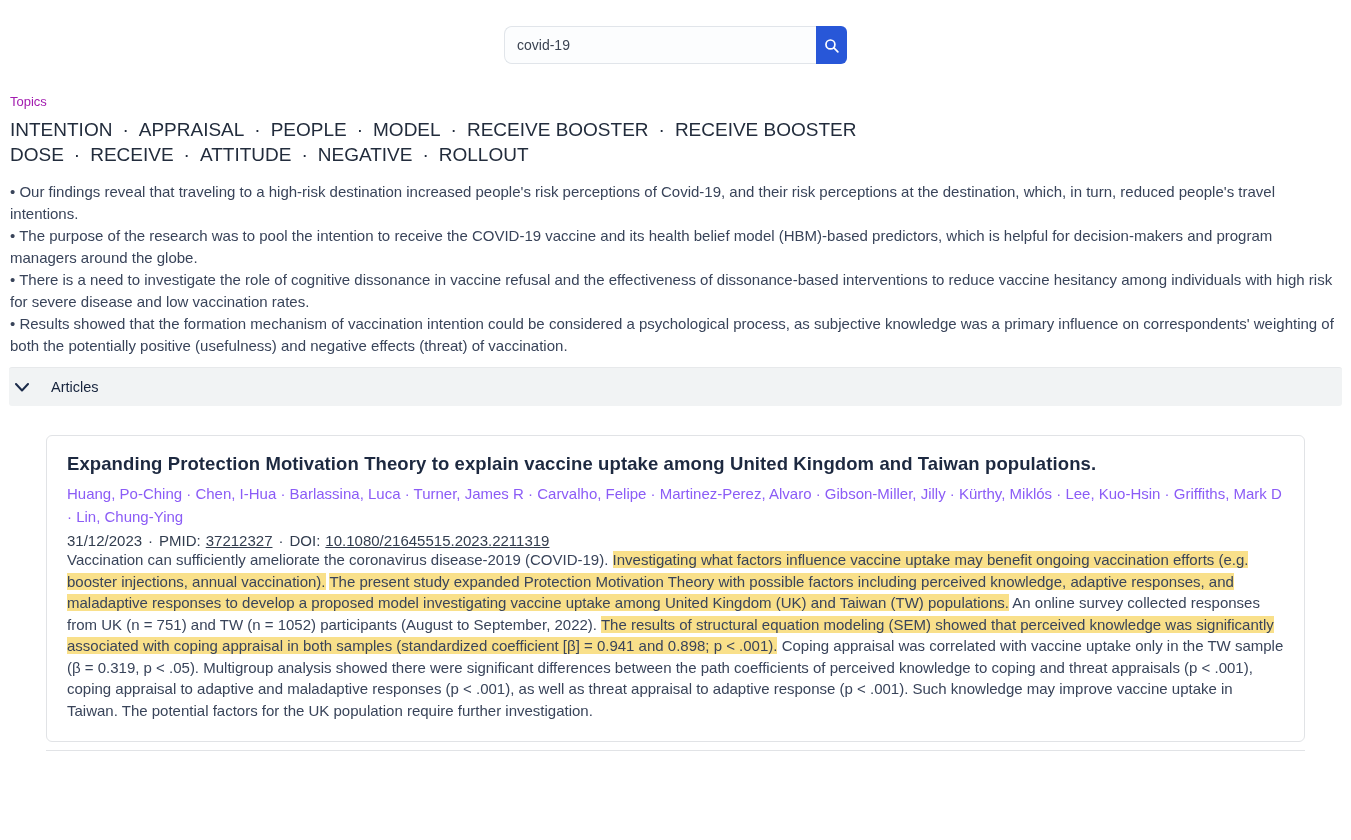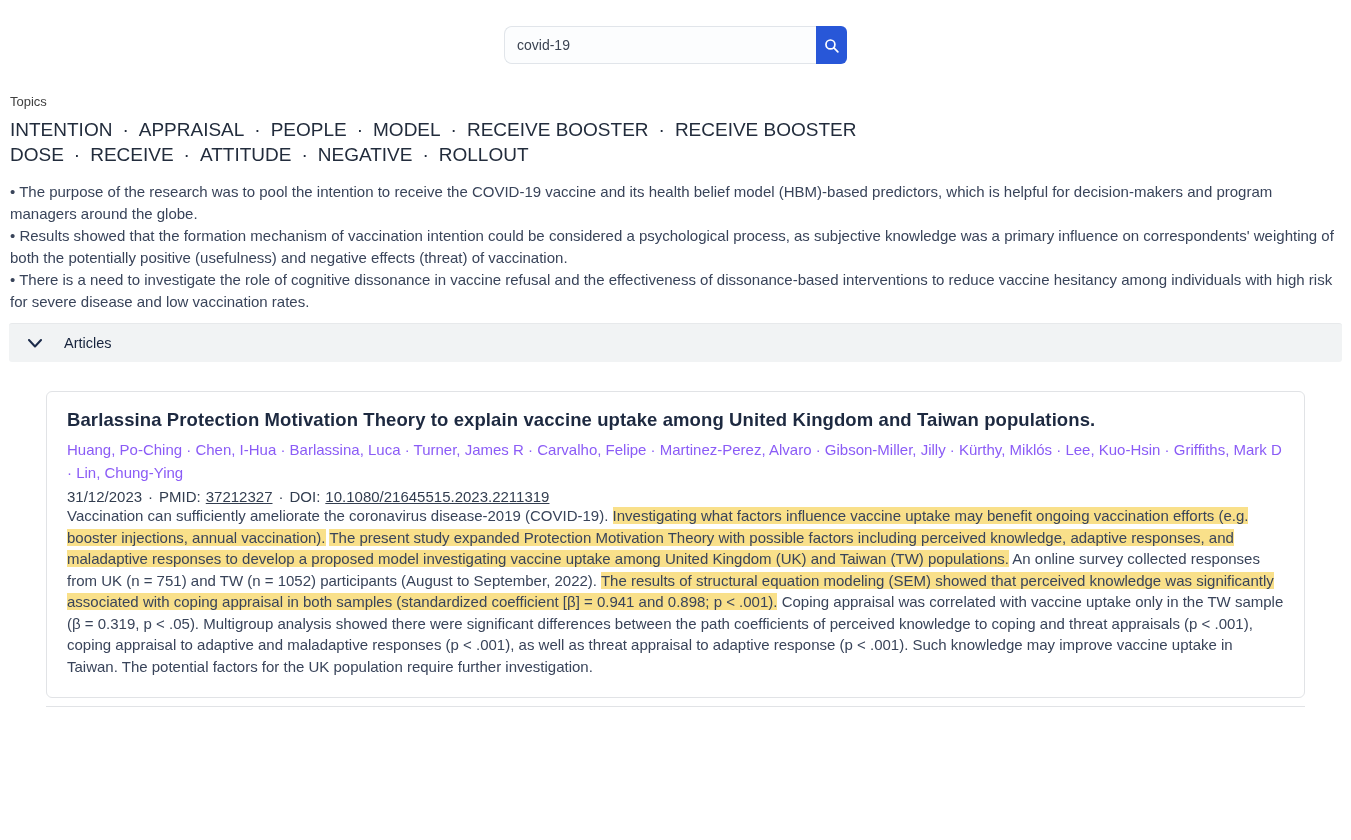--- a/index.html
+++ b/index.html
@@ -27,32 +27,32 @@
   }
   .search-btn{
     width:31px;height:38px;border:none;cursor:pointer;
     background:var(--accent);
     border-radius:0 6px 6px 0;
     display:flex;align-items:center;justify-content:center;
     padding:0;
   }
   
   .topics-section{margin:48px 10px 0 10px;}
-  .section-label{font-size:13px;color:#404040;}
+  .section-label{font-size:13px;color:#a21caf;}
   .topics-row{font-size:19px;color:#222c3c;line-height:25px;margin-top:8px;}
   .topics-row .sep{margin:0 10px;color:#222c3c;}
   
   .summary-section{margin:14px 10px 0 10px;}
   .summary-list{margin-top:4px;}
   .bullet{font-size:15px;line-height:22px;color:#39445a;}
   
   .articles-bar{
     margin:10px 9px 0 9px;height:39px;
     background:#f1f3f4;border-top:1px solid #e7e9eb;border-radius:3px;
-    display:flex;align-items:center;padding-left:19px;cursor:pointer;
+    display:flex;align-items:center;padding-left:6px;cursor:pointer;
   }
   .articles-label{font-size:14.5px;color:#16233c;margin-left:22px;}
   
   .card{
     margin:29px 46px 0 46px;
     border:1px solid #e1e3e6;border-radius:6px;
     padding:17px 20px 20px 20px;
     background:#fff;
   }
   .card-title{
@@ -86,37 +86,38 @@
   </div>
 </div>
 
 <div class="topics-section">
   <div class="section-label">Topics</div>
   <div class="topics-row"><span>INTENTION</span><span class="sep">·</span><span>APPRAISAL</span><span class="sep">·</span><span>PEOPLE</span><span class="sep">·</span><span>MODEL</span><span class="sep">·</span><span>RECEIVE BOOSTER</span><span class="sep">·</span><span>RECEIVE BOOSTER DOSE</span><span class="sep">·</span><span>RECEIVE</span><span class="sep">·</span><span>ATTITUDE</span><span class="sep">·</span><span>NEGATIVE</span><span class="sep">·</span><span>ROLLOUT</span></div>
 </div>
 
 <div class="summary-section">
   <div class="summary-list">
+      <div class="bullet">• Our findings reveal that traveling to a high-risk destination increased people's risk perceptions of Covid-19, and their risk perceptions at the destination, which, in turn, reduced people's travel intentions.</div>
       <div class="bullet">• The purpose of the research was to pool the intention to receive the COVID-19 vaccine and its health belief model (HBM)-based predictors, which is helpful for decision-makers and program managers around the globe.</div>
+      <div class="bullet">• There is a need to investigate the role of cognitive dissonance in vaccine refusal and the effectiveness of dissonance-based interventions to reduce vaccine hesitancy among individuals with high risk for severe disease and low vaccination rates.</div>
       <div class="bullet">• Results showed that the formation mechanism of vaccination intention could be considered a psychological process, as subjective knowledge was a primary influence on correspondents' weighting of both the potentially positive (usefulness) and negative effects (threat) of vaccination.</div>
-      <div class="bullet">• There is a need to investigate the role of cognitive dissonance in vaccine refusal and the effectiveness of dissonance-based interventions to reduce vaccine hesitancy among individuals with high risk for severe disease and low vaccination rates.</div>
     </div>
 </div>
 
 <div class="articles-bar">
   <span style="display:flex;">
     <svg width="14" height="9" viewBox="0 0 14 9" fill="none" stroke="#1c2b4a" stroke-width="2" stroke-linecap="round" stroke-linejoin="round">
       <polyline points="1,1 7,7.5 13,1"></polyline>
     </svg>
   </span>
   <span class="articles-label">Articles</span>
 </div>
 
 <div class="card">
-  <div class="card-title">Barlassina Protection Motivation Theory to explain vaccine uptake among United Kingdom and Taiwan populations.</div>
+  <div class="card-title">Expanding Protection Motivation Theory to explain vaccine uptake among United Kingdom and Taiwan populations.</div>
   <div class="card-authors">Huang, Po-Ching · Chen, I-Hua · Barlassina, Luca · Turner, James R · Carvalho, Felipe · Martinez-Perez, Alvaro · Gibson-Miller, Jilly · Kürthy, Miklós · Lee, Kuo-Hsin · Griffiths, Mark D · Lin, Chung-Ying</div>
   <div class="card-meta">
     <span>31/12/2023</span><span class="meta-sep">·</span><span class="meta-label">PMID:</span><a class="meta-link">37212327</a><span class="meta-sep">·</span><span class="meta-label">DOI:</span><a class="meta-link">10.1080/21645515.2023.2211319</a>
   </div>
   <div class="card-abstract"><span class="">Vaccination can sufficiently ameliorate the coronavirus disease-2019 (COVID-19). </span><span class="hl">Investigating what factors influence vaccine uptake may benefit ongoing vaccination efforts (e.g. booster injections, annual vaccination).</span><span class=""> </span><span class="hl">The present study expanded Protection Motivation Theory with possible factors including perceived knowledge, adaptive responses, and maladaptive responses to develop a proposed model investigating vaccine uptake among United Kingdom (UK) and Taiwan (TW) populations.</span><span class=""> An online survey collected responses from UK (n = 751) and TW (n = 1052) participants (August to September, 2022). </span><span class="hl">The results of structural equation modeling (SEM) showed that perceived knowledge was significantly associated with coping appraisal in both samples (standardized coefficient [β] = 0.941 and 0.898; p &lt; .001).</span><span class=""> Coping appraisal was correlated with vaccine uptake only in the TW sample (β = 0.319, p &lt; .05). Multigroup analysis showed there were significant differences between the path coefficients of perceived knowledge to coping and threat appraisals (p &lt; .001), coping appraisal to adaptive and maladaptive responses (p &lt; .001), as well as threat appraisal to adaptive response (p &lt; .001). Such knowledge may improve vaccine uptake in Taiwan. The potential factors for the UK population require further investigation.</span></div>
 </div>
 
 <div class="next-card-hint"></div>
 
 </body></html>

